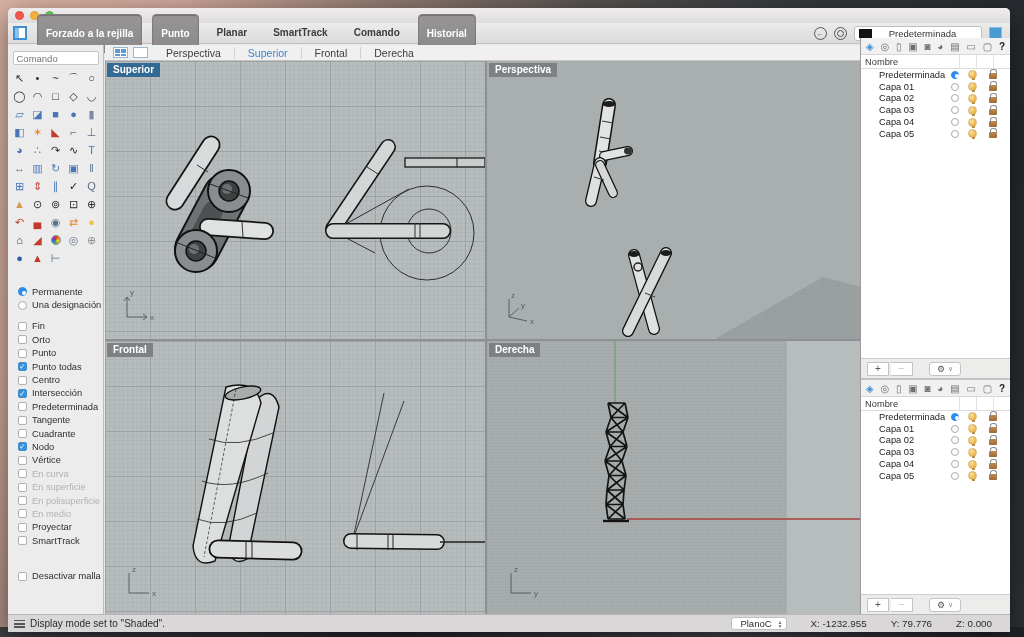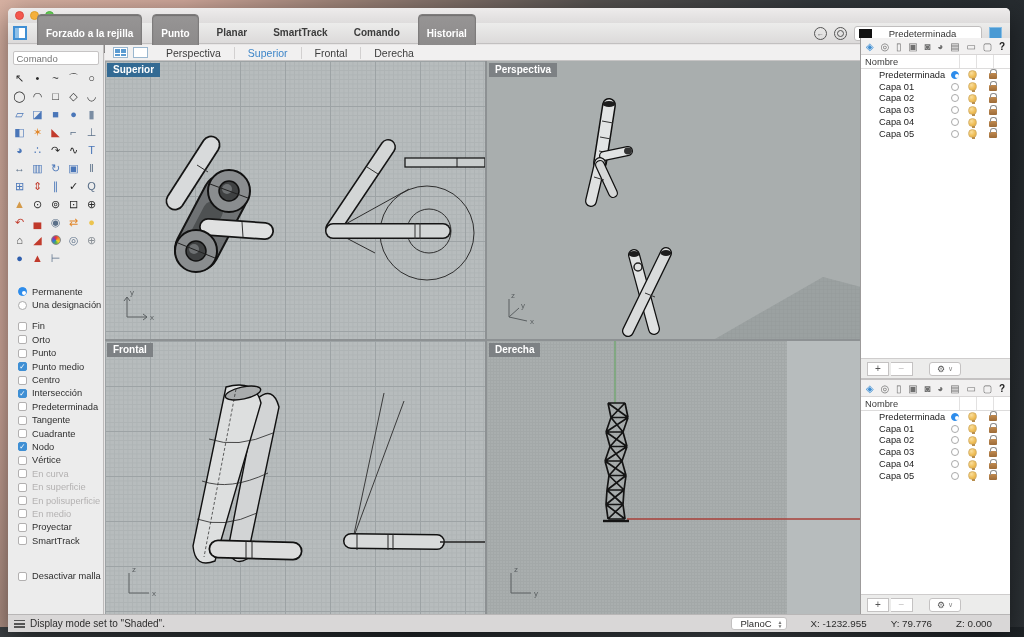--- a/index.html
+++ b/index.html
@@ -230,21 +230,21 @@
         <div class="os-row">
           <span class="cbox"></span>
           <span>Orto</span>
         </div>
         <div class="os-row">
           <span class="cbox"></span>
           <span>Punto</span>
         </div>
         <div class="os-row">
           <span class="cbox on">✓</span>
-          <span>Punto medio</span>
+          <span>Punto todas</span>
         </div>
         <div class="os-row">
           <span class="cbox"></span>
           <span>Centro</span>
         </div>
         <div class="os-row">
           <span class="cbox on">✓</span>
           <span>Intersección</span>
         </div>
         <div class="os-row">

